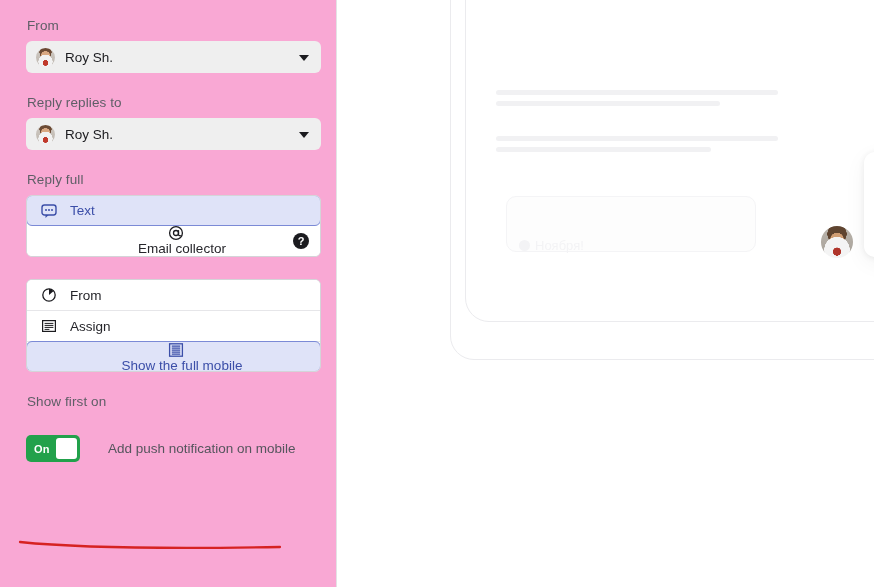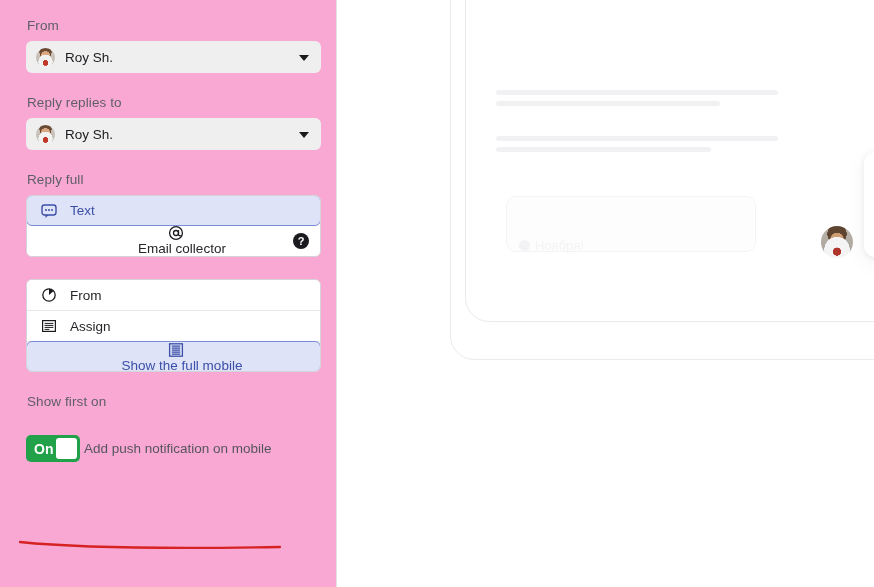--- a/index.html
+++ b/index.html
@@ -125,30 +125,30 @@
   .toggle-row { display: flex; align-items: center; margin-top: 26px; }
   .toggle {
     width: 54px; height: 27px;
     background: #22a14b;
     border-radius: 5px;
     display: flex; align-items: center;
     cursor: pointer; flex: none;
     position: relative;
   }
   .toggle .ton {
-    color: #fff; font-size: 14px; font-weight: bold;
+    color: #fff; font-size: 11px; font-weight: bold;
     margin-left: 8px; letter-spacing: .2px;
   }
   .toggle .knob {
     position: absolute; right: 3px; top: 3px;
     width: 21px; height: 21px;
     background: #fff; border-radius: 3px;
   }
   .toggle-label {
-    margin-left: 4px;
+    margin-left: 28px;
     font-size: 13.5px;
     color: #55555d;
   }
 
   .underline-ann {
     position: absolute;
     left: 18px; top: 538px;
     width: 264px; height: 14px;
     pointer-events: none;
   }

